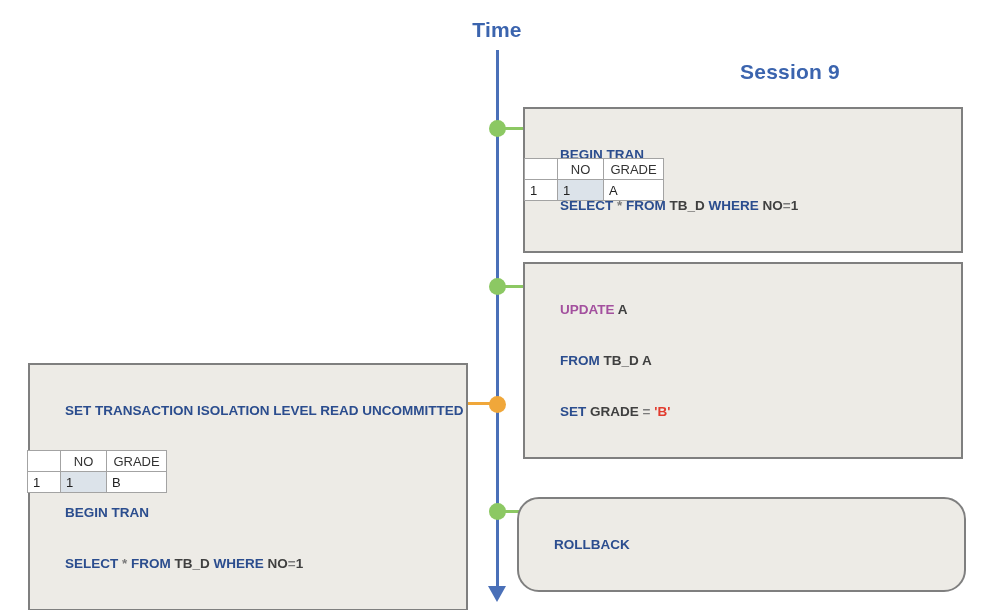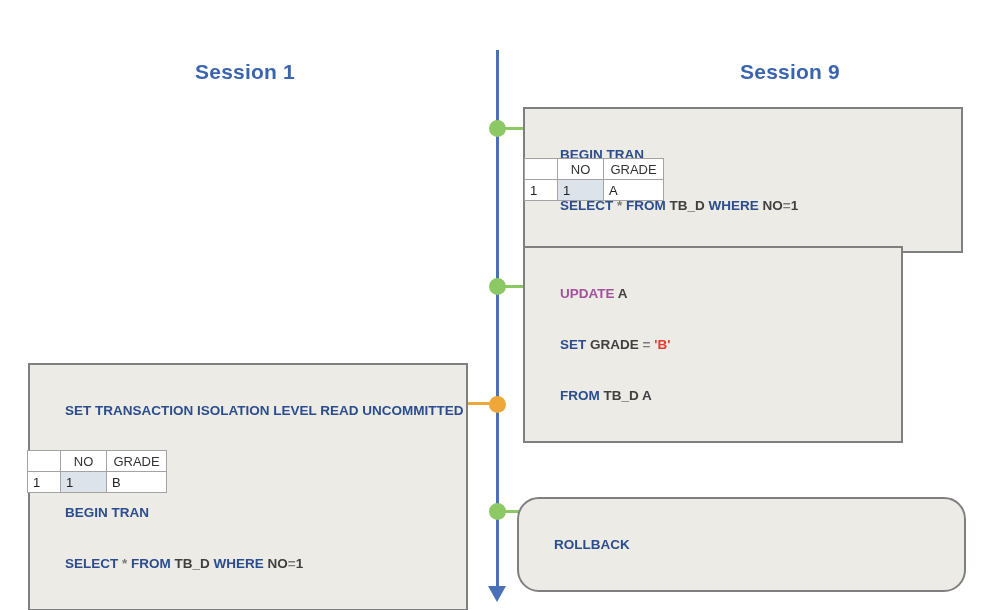--- a/index.html
+++ b/index.html
@@ -55,21 +55,21 @@
   td.selected {
     background:#dce3ea !important; border:1px dotted #555555;
   }
   td.redcell { border:2px solid #cf352b; }
 </style>
 </head>
 <body>
 
 <div class="canvas">
 
-  <div class="heading" style="left:150px; top:60px; width:190px;">Session 1</div>
+  <div class="heading" style="left:437px; top:18px; width:120px;">Time</div>
   <div class="heading" style="left:695px; top:60px; width:190px;">Session 9</div>
 
   <div class="timeline"></div>
   <div class="arrow-down"></div>
 
   <div class="connector green" style="left:497px; top:127px; width:27px;"></div>
   <div class="connector green" style="left:497px; top:285px; width:27px;"></div>
   <div class="connector orange" style="left:468px; top:402px; width:30px;"></div>
   <div class="connector green" style="left:497px; top:510px; width:27px;"></div>
 
@@ -91,24 +91,24 @@
       <td class="col-grade">GRADE</td>
     </tr>
     <tr>
       <td class="rowhdr">1</td>
       <td class="col-no selected">1</td>
       <td class="col-grade">A</td>
     </tr>
   </tbody>
     </table>
 
-  <div class="sqlbox" style="left:523px; top:246px; width:380px;">
+  <div class="sqlbox" style="left:523px; top:262px; width:440px;">
     <div class="line"><span class="upd">UPDATE </span><span class="id">A</span></div>
+    <div class="line"><span class="kw">FROM </span><span class="id">TB_D A</span></div>
     <div class="line"><span class="kw">SET </span><span class="id">GRADE </span><span class="op">= </span><span class="str">'B'</span></div>
-    <div class="line"><span class="kw">FROM </span><span class="id">TB_D A</span></div>
   </div>
 
   <div class="sqlbox" style="left:28px; top:363px; width:440px;">
     <div class="line"><span class="kw">SET TRANSACTION ISOLATION LEVEL READ UNCOMMITTED</span></div>
     <div class="line"><span class="id"></span></div>
     <div class="line"><span class="kw">BEGIN TRAN</span></div>
     <div class="line"><span class="kw">SELECT </span><span class="op">* </span><span class="kw">FROM </span><span class="id">TB_D </span><span class="kw">WHERE </span><span class="id">NO</span><span class="op">=</span><span class="id">1</span></div>
   </div>
 
   <table class="grid" style="left:27px; top:450px;">

